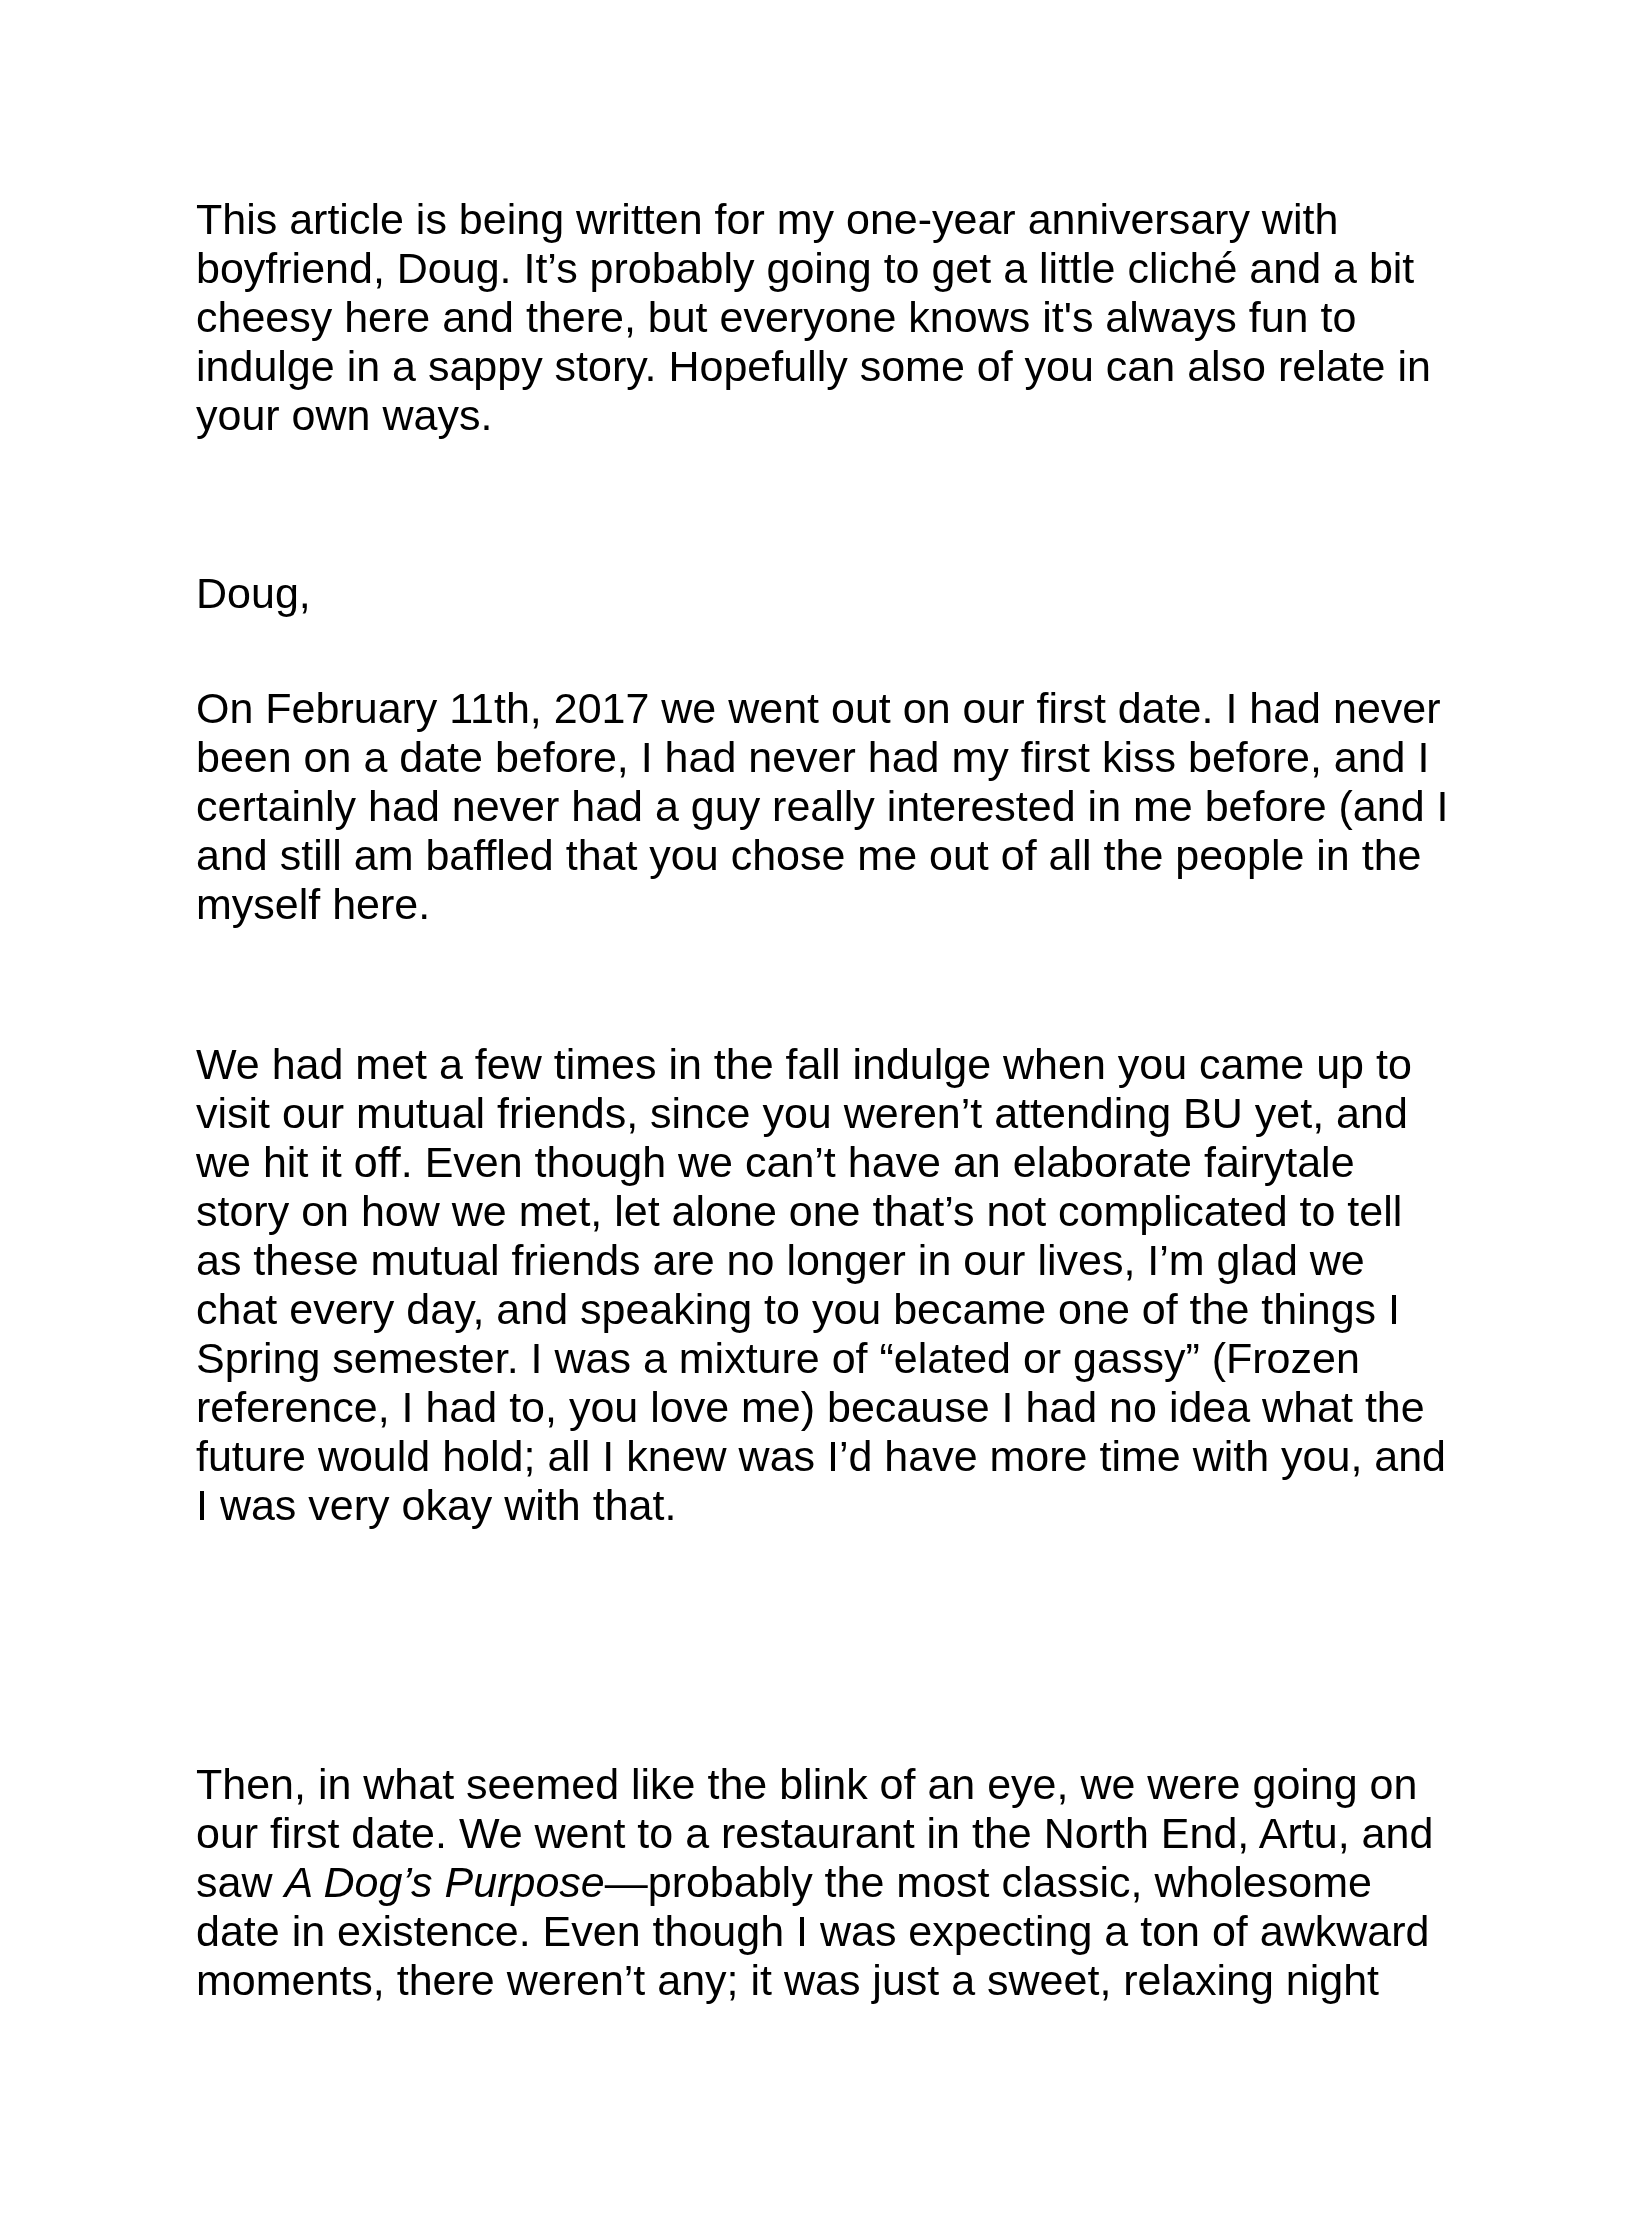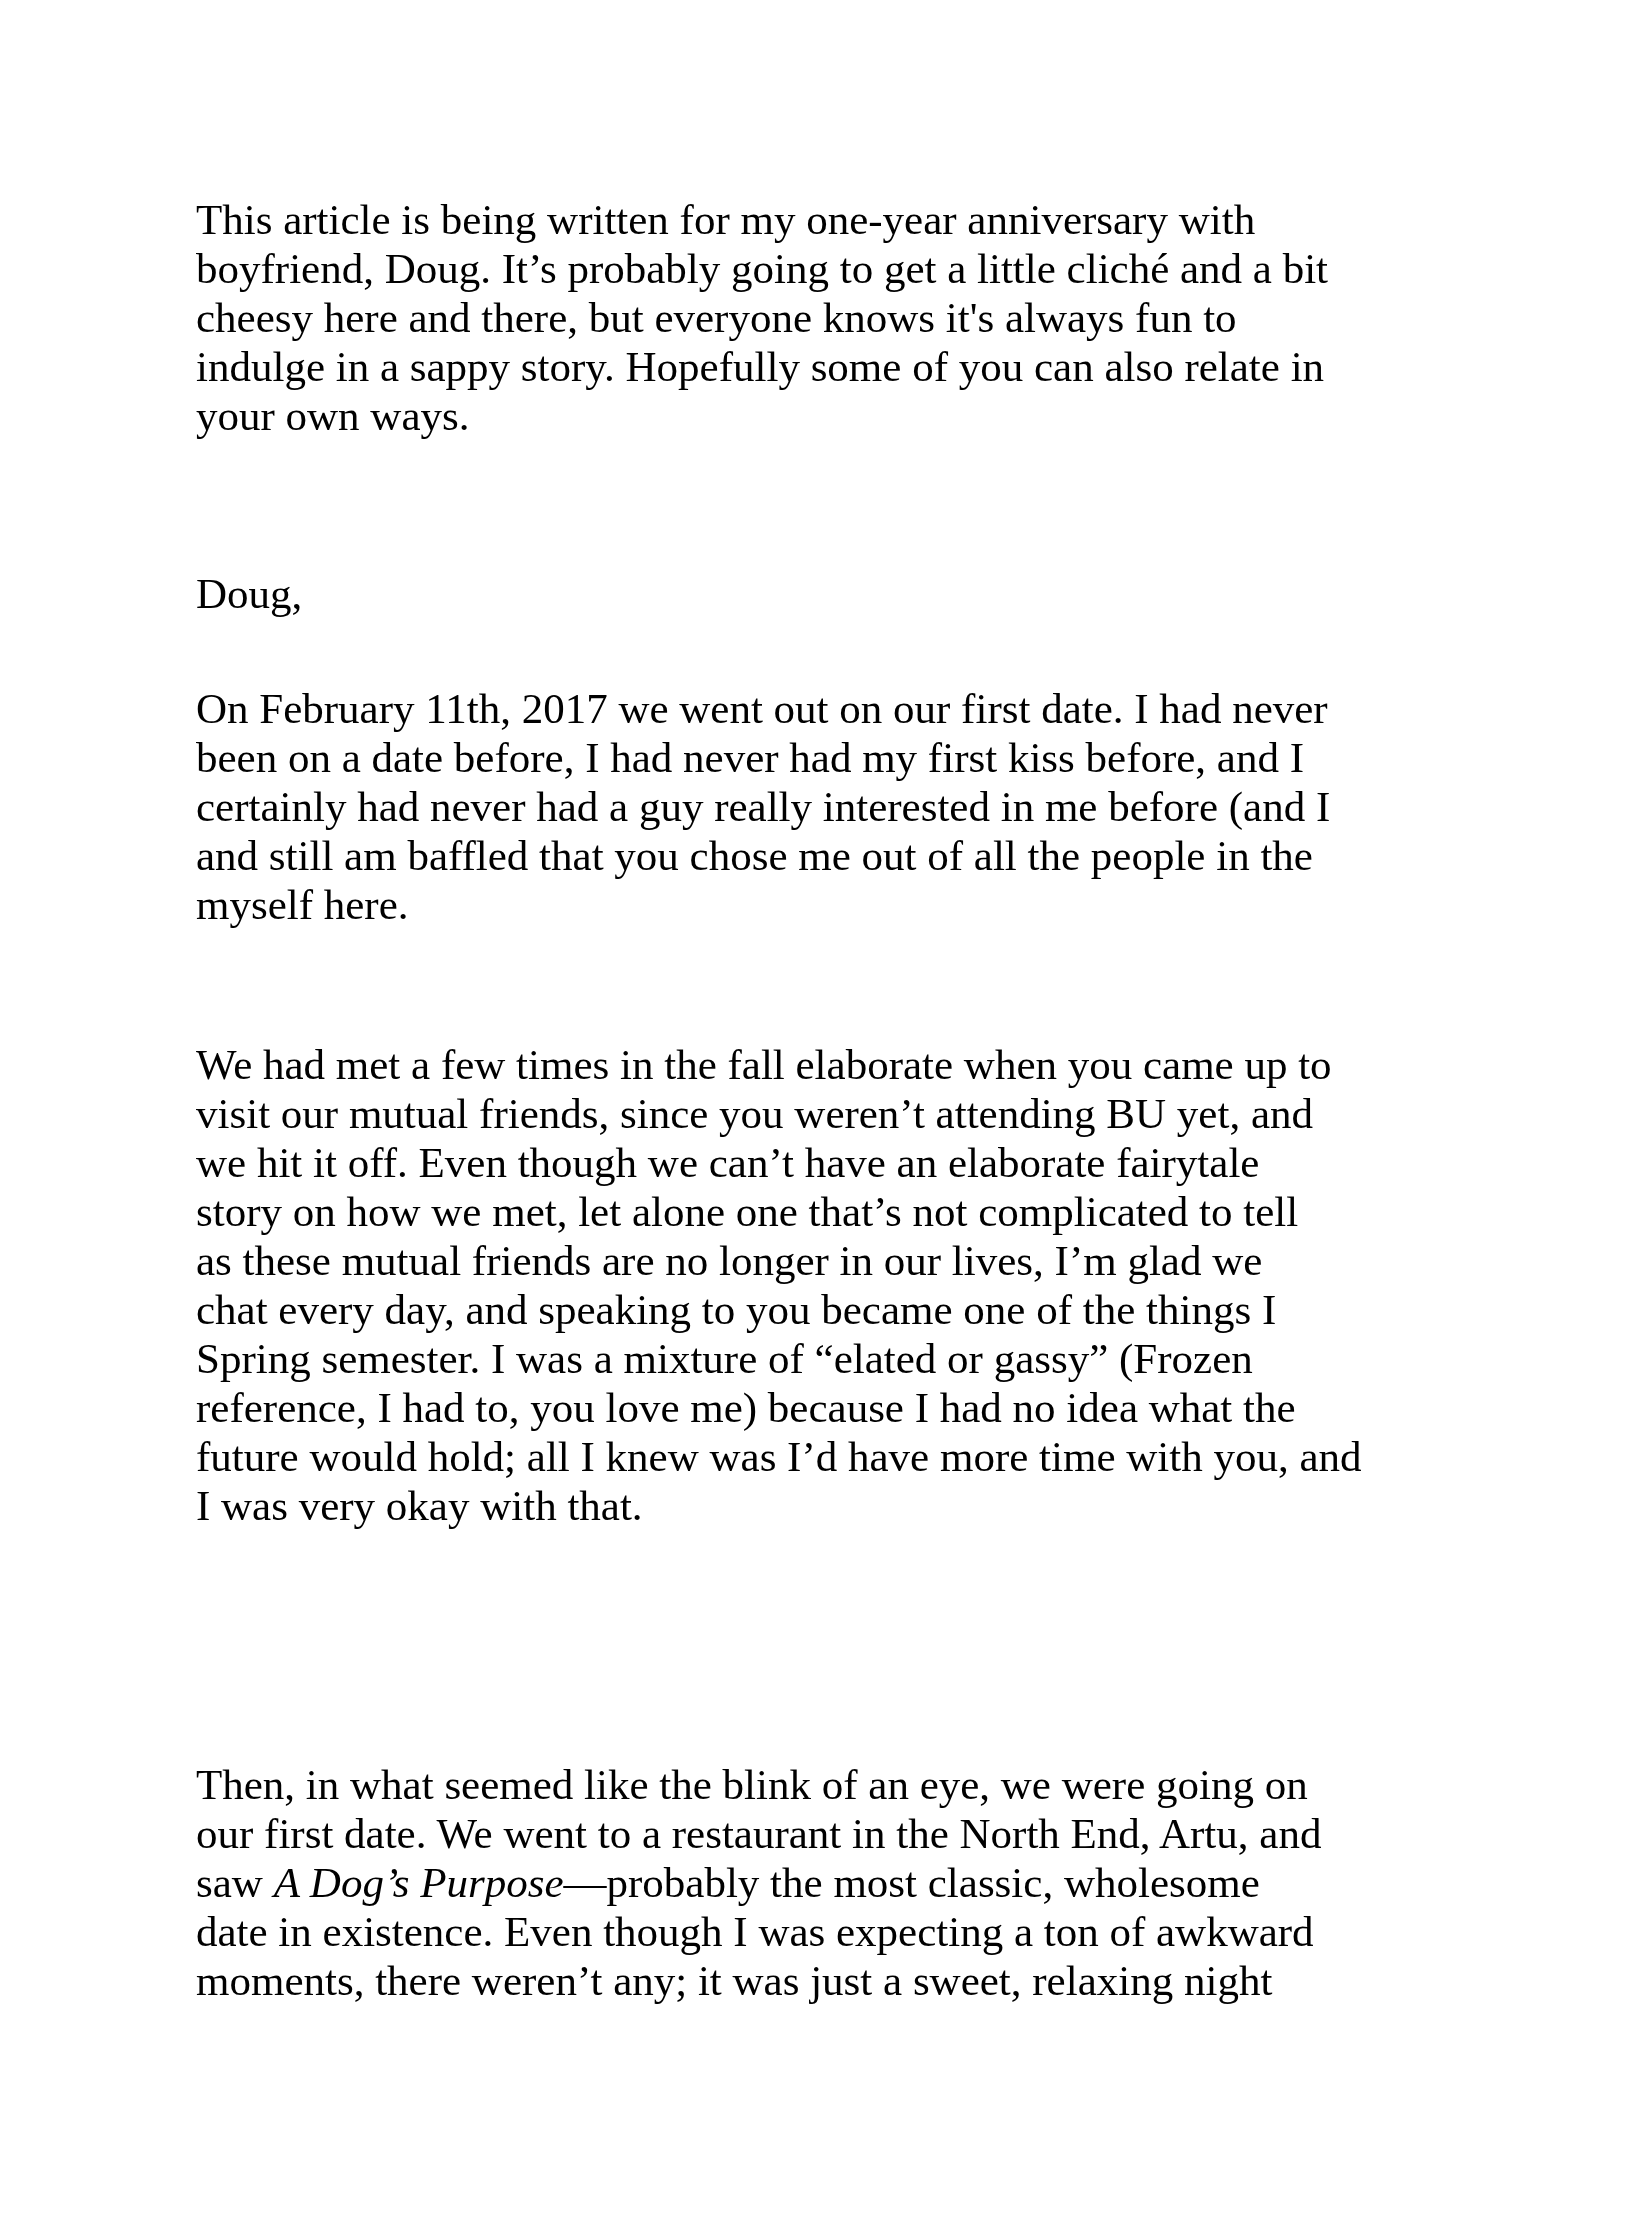--- a/index.html
+++ b/index.html
@@ -27,21 +27,20 @@
     position: absolute;
     left: 196px;
     width: 1359px;
     font-size: 43px;
     line-height: 49px;
   }
   .line {
     display: block;
     white-space: nowrap;
     height: 49px;
-    font-family: Liberation Serif, serif;
   }
   .em {
     font-style: italic;
   }
   #p-intro { top: 195px; }
   #p-salutation { top: 569px; }
   #p-first-date { top: 655px; margin-top: 29px; }
   #p-how-we-met { top: 1040px; }
   #p-the-date { top: 1760px; }
 </style>
@@ -64,21 +63,21 @@
 
   <div class="para" id="p-first-date">
     <span class="line">On February 11th, 2017 we went out on our first date. I had never</span>
     <span class="line">been on a date before, I had never had my first kiss before, and I</span>
     <span class="line">certainly had never had a guy really interested in me before (and I</span>
     <span class="line">and still am baffled that you chose me out of all the people in the</span>
     <span class="line">myself here.</span>
   </div>
 
   <div class="para" id="p-how-we-met">
-    <span class="line">We had met a few times in the fall elaborate when you came up to</span>
+    <span class="line">We had met a few times in the fall indulge when you came up to</span>
     <span class="line">visit our mutual friends, since you weren’t attending BU yet, and</span>
     <span class="line">we hit it off. Even though we can’t have an elaborate fairytale</span>
     <span class="line">story on how we met, let alone one that’s not complicated to tell</span>
     <span class="line">as these mutual friends are no longer in our lives, I’m glad we</span>
     <span class="line">chat every day, and speaking to you became one of the things I</span>
     <span class="line">Spring semester. I was a mixture of “elated or gassy” (Frozen</span>
     <span class="line">reference, I had to, you love me) because I had no idea what the</span>
     <span class="line">future would hold; all I knew was I’d have more time with you, and</span>
     <span class="line">I was very okay with that.</span>
   </div>

